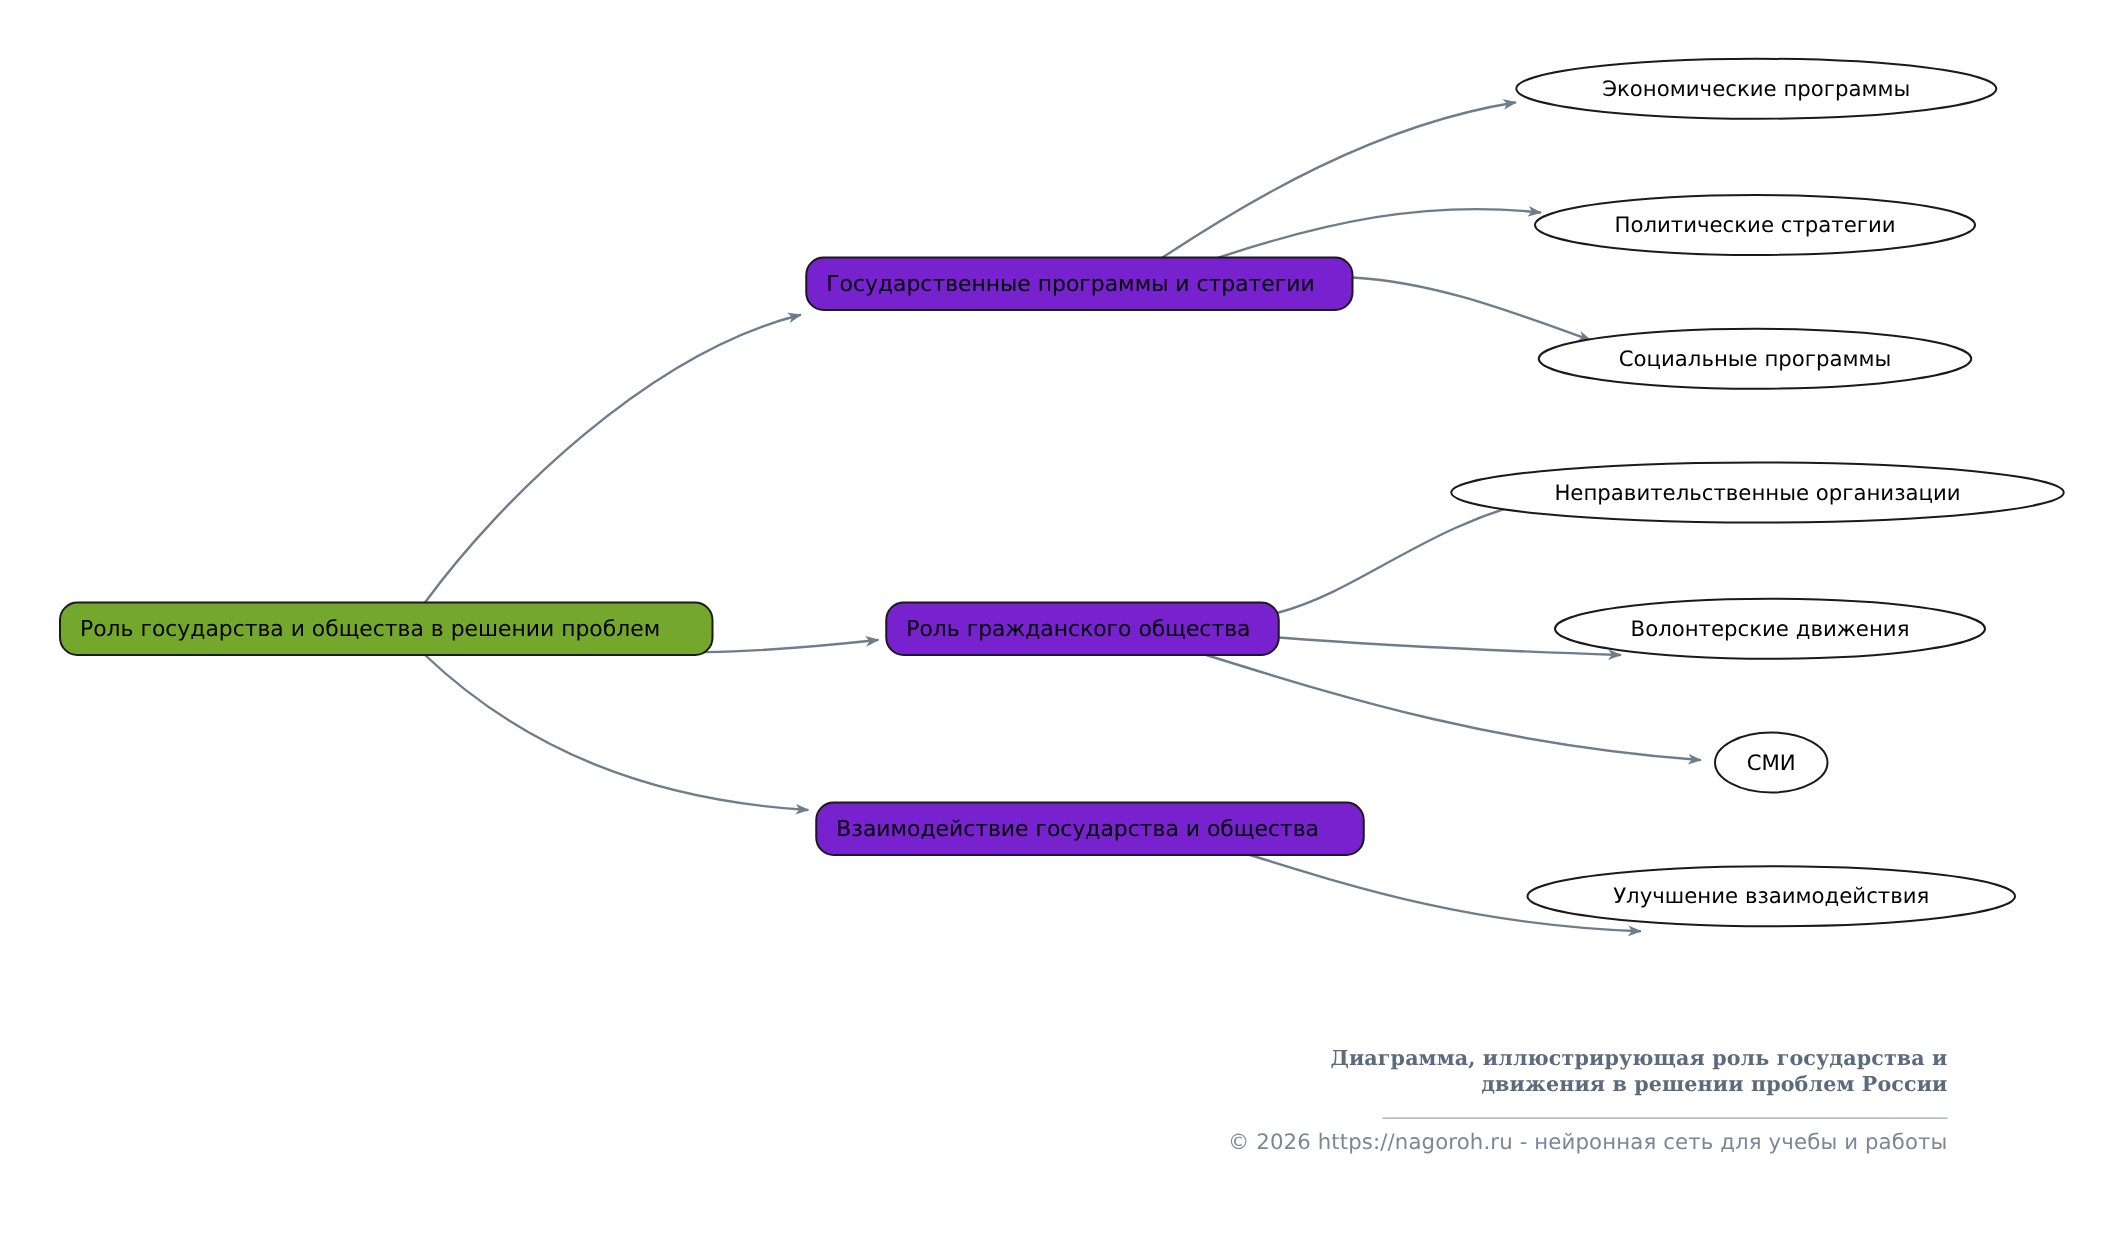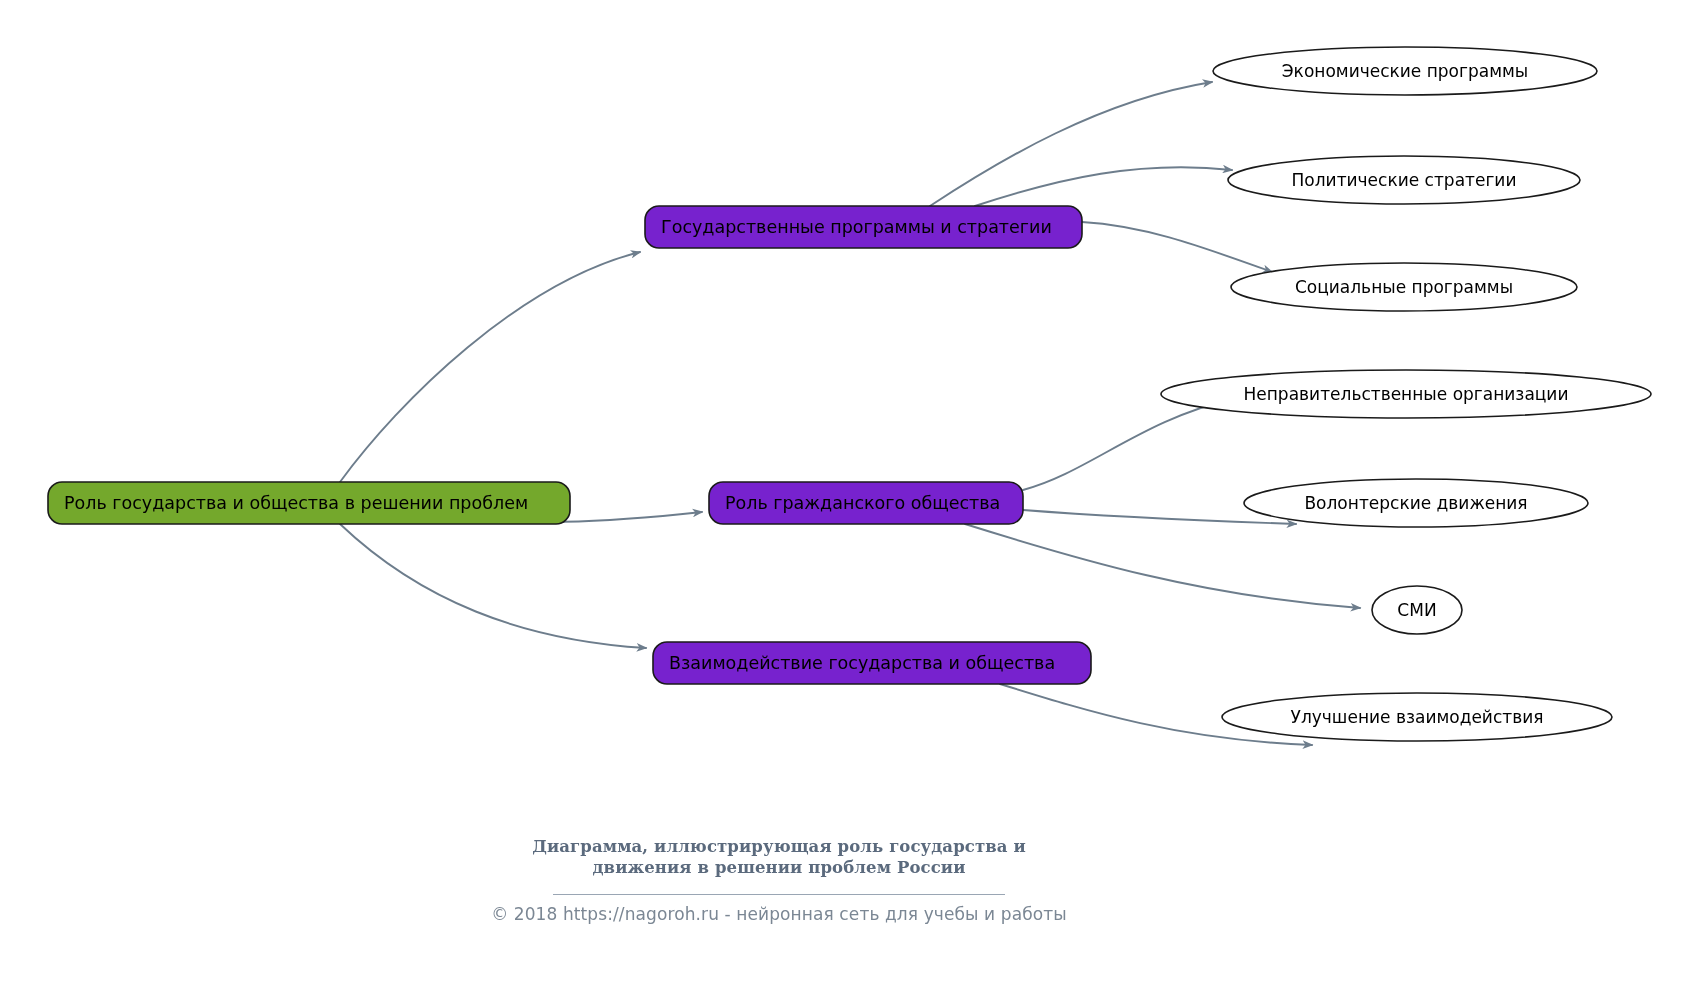--- a/index.html
+++ b/index.html
@@ -59,21 +59,21 @@
     stroke-width: 1.6;
   }
   .node-shape-leaf {
     stroke: #1a1a1a;
     stroke-width: 1.6;
   }
   .caption-block {
     position: absolute;
     left: 0;
     width: 1558px;
-    text-align: center;
+    text-align: right;
   }
   #caption-title {
     top: 836px;
     font-family: "DejaVu Serif", serif;
     font-weight: bold;
     font-size: 16.5px;
     line-height: 21px;
     color: #5b6a7d;
     letter-spacing: 0.1px;
   }
@@ -191,15 +191,15 @@
 
   <div class="caption-block" id="caption-title">
     <div>Диаграмма, иллюстрирующая роль государства и</div>
     <div>движения в решении проблем России</div>
   </div>
 
   <div class="caption-block" id="caption-divider-wrap">
     <span id="caption-divider"></span>
   </div>
 
-  <div class="caption-block" id="caption-credit">© 2018 https://nagoroh.ru - нейронная сеть для учебы и работы</div>
+  <div class="caption-block" id="caption-credit">© 2026 https://nagoroh.ru - нейронная сеть для учебы и работы</div>
 
 </div>
 
 </body></html>

